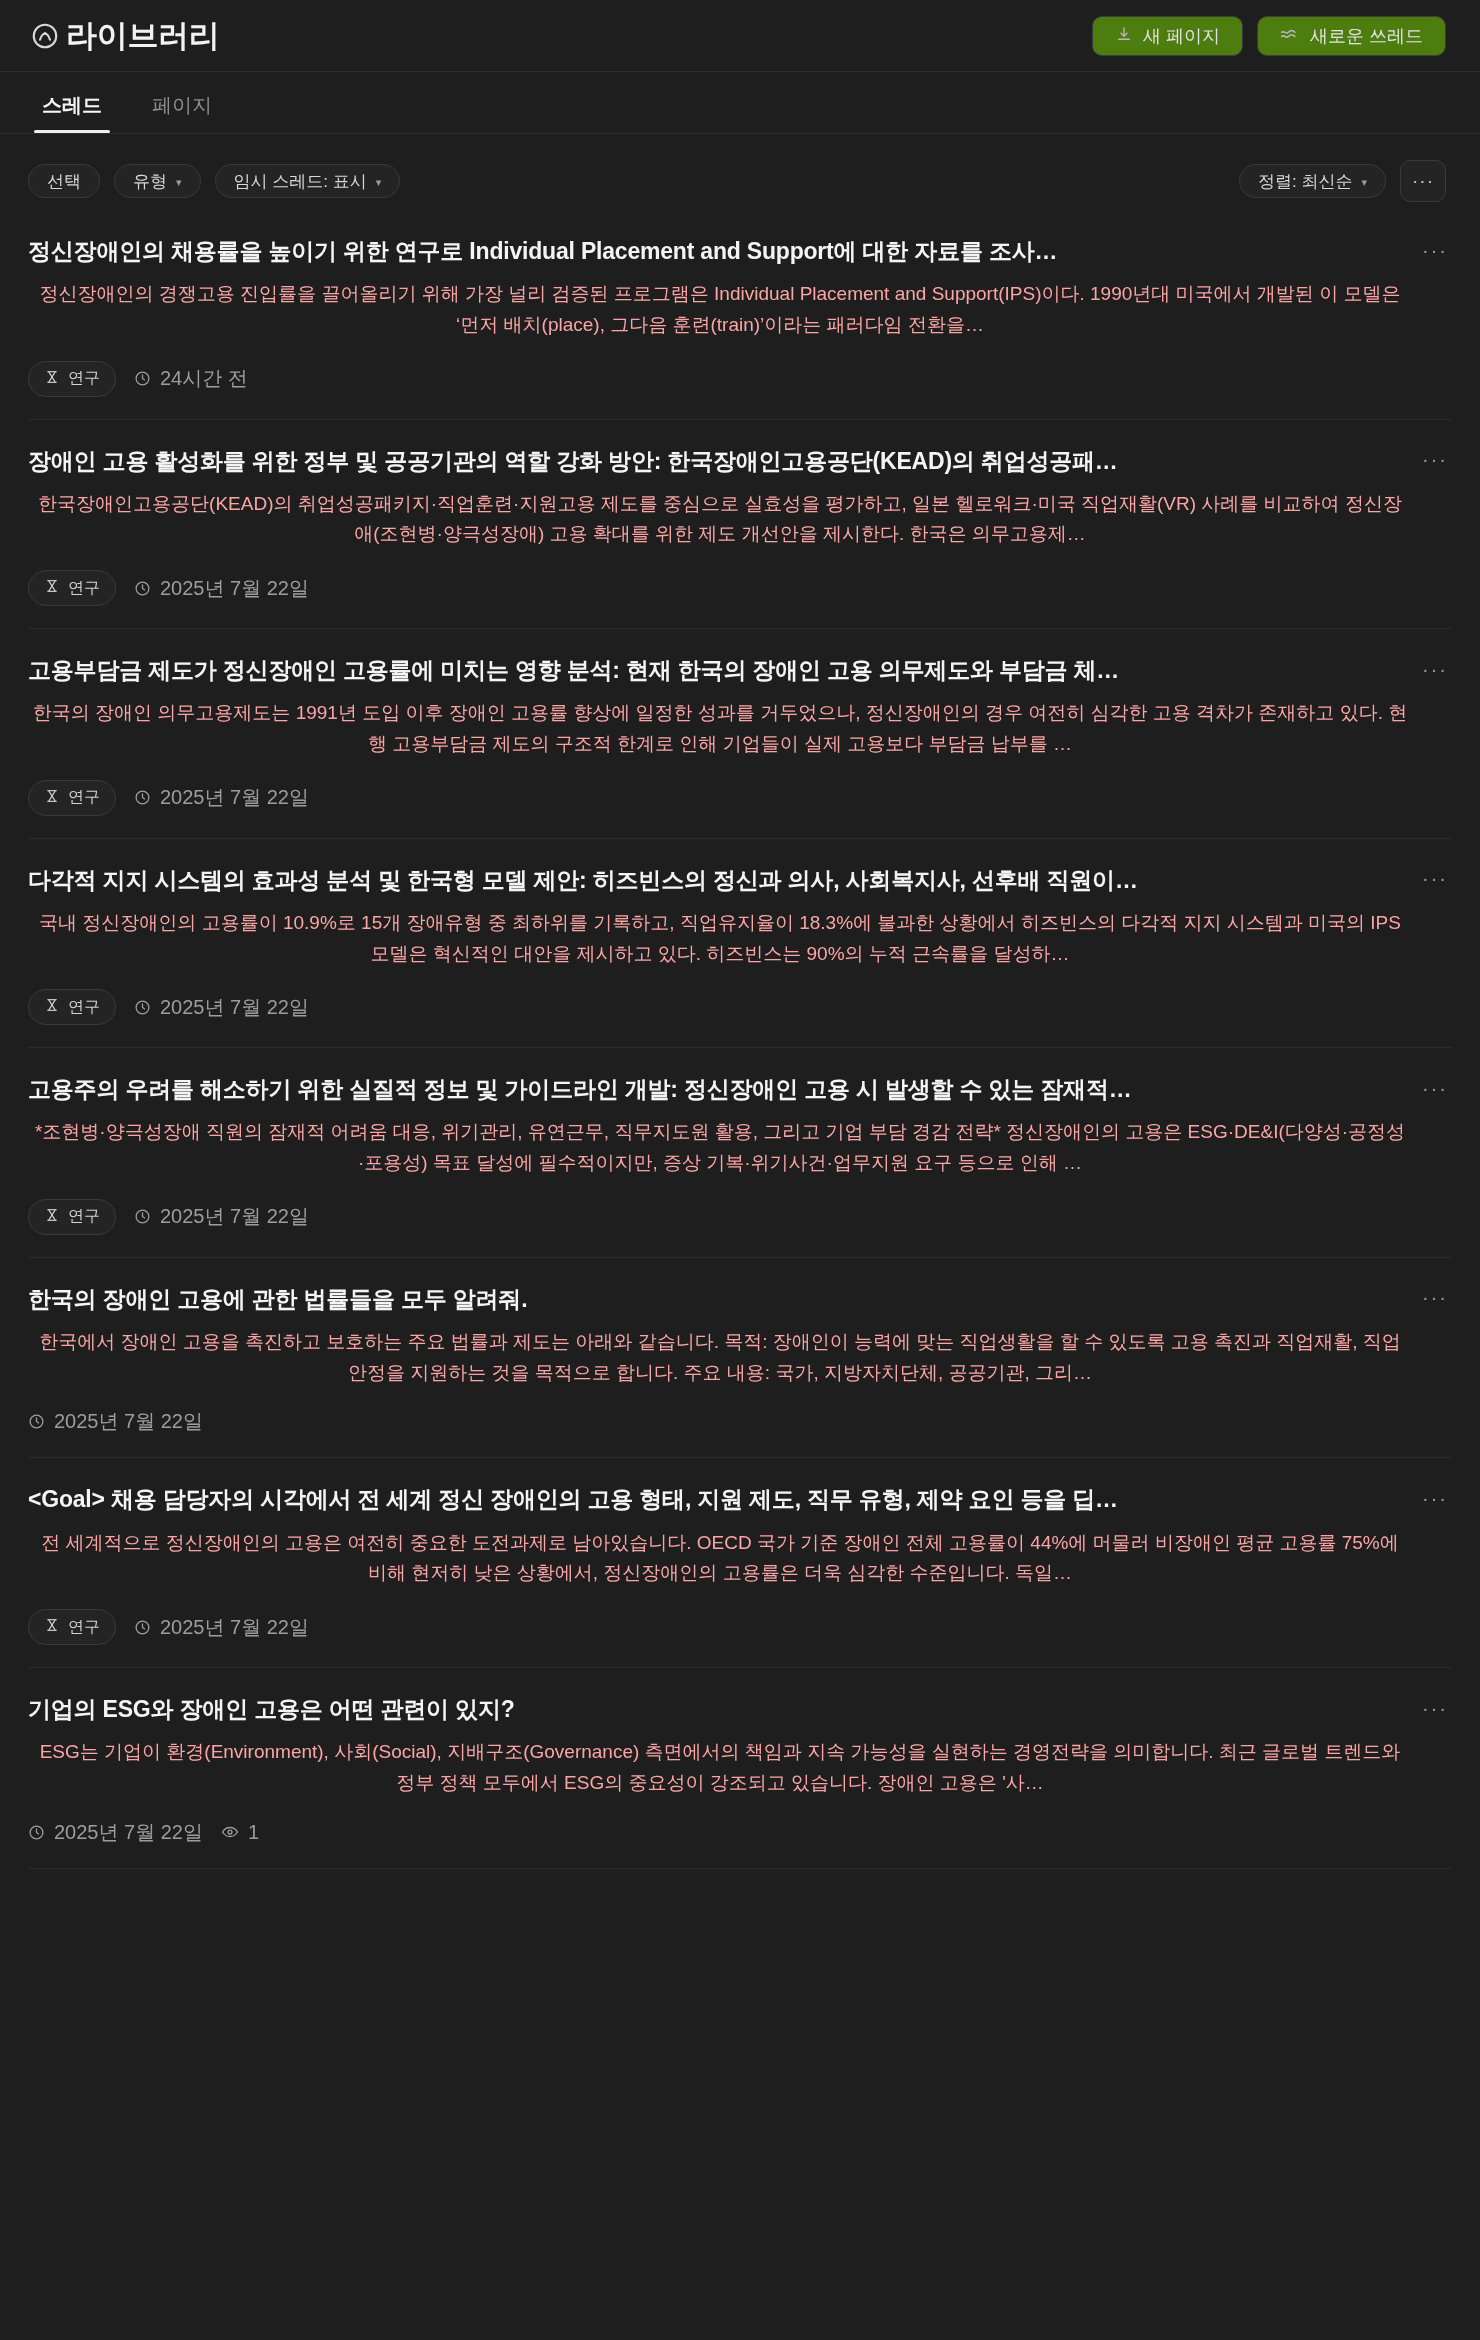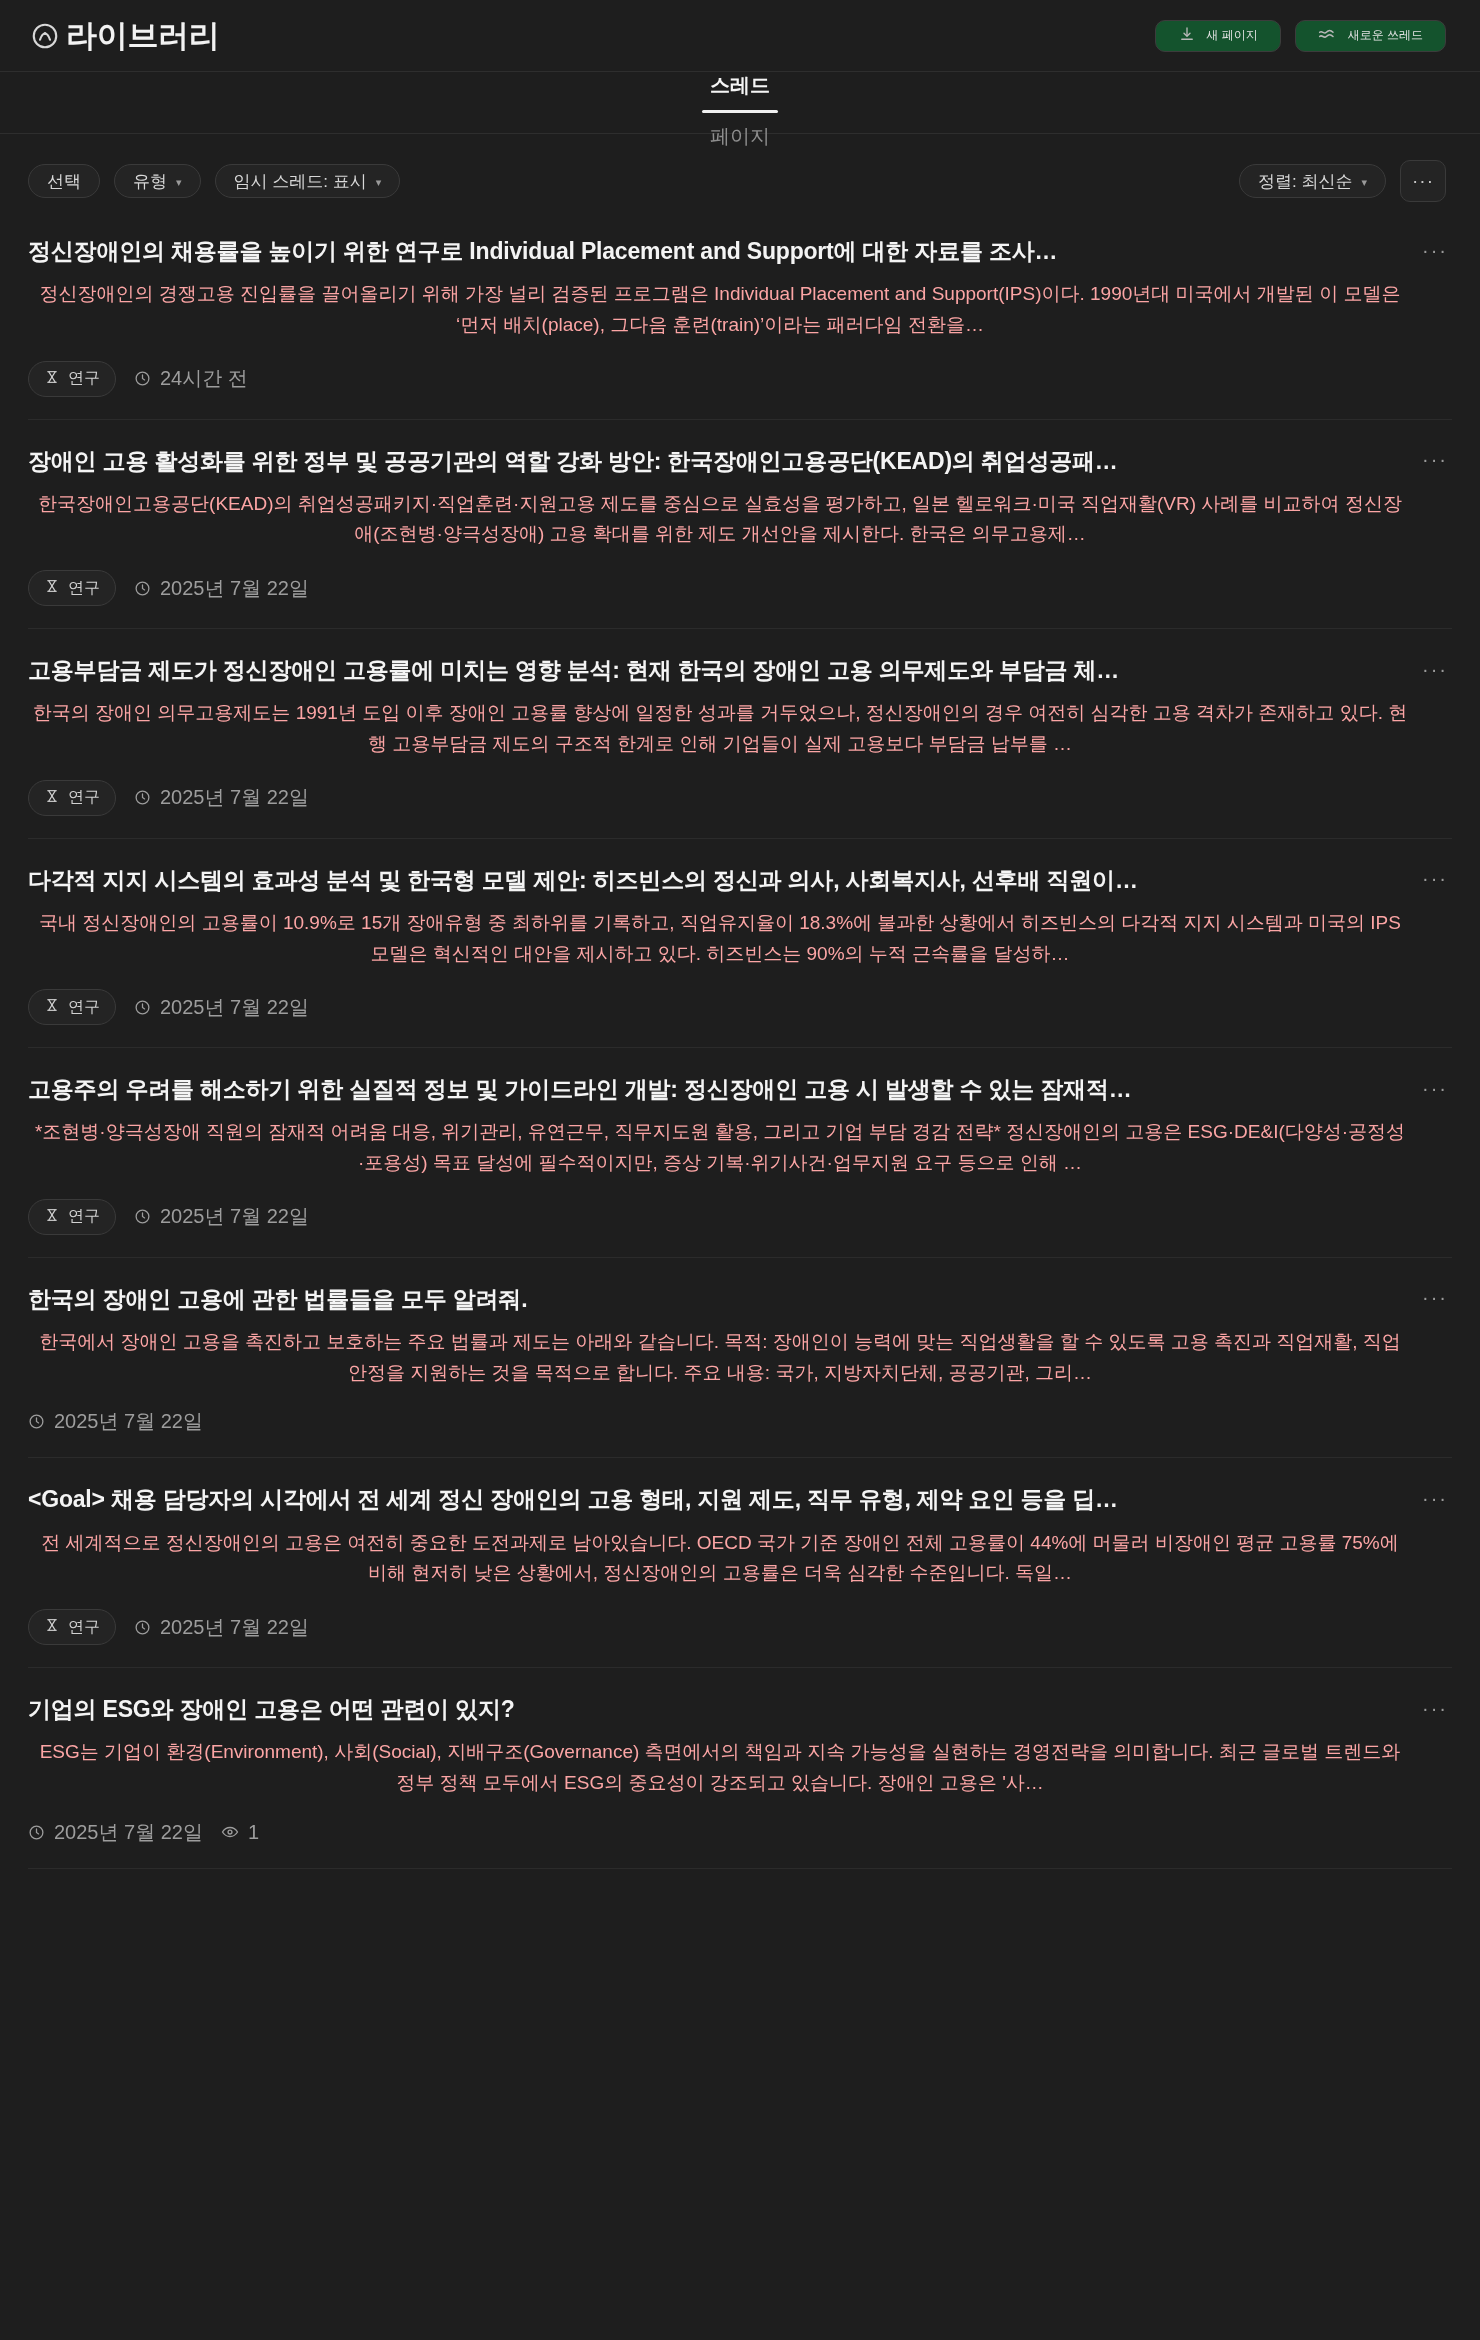--- a/index.html
+++ b/index.html
@@ -40,45 +40,44 @@
     letter-spacing: -0.3px;
     color: #f2f2f2;
   }
   .header-actions {
     margin-left: auto;
     display: flex;
     align-items: center;
     gap: 14px;
   }
   .hbtn {
-    height: 32px;
+    height: 40px;
     min-width: 60px;
     padding: 0 22px;
     border: 1px solid #3c3c3c;
     border-radius: 10px;
-    background: #14532d;
+    background: #4d7c0f;
     color: #e3e3e3;
-    font-size: 12px;
+    font-size: 18px;
     display: flex;
     align-items: center;
     gap: 10px;
     cursor: pointer;
     font-family: "Liberation Sans", sans-serif;
   }
   .hbtn .gi { color: #b9b9b9; font-size: 17px; line-height: 1; }
 
   
   .tabs {
     display: flex;
-    align-items: center;
-    gap: 10px;
+    align-items: flex-end;
+    gap: 22px;
     padding: 0 28px;
     border-bottom: 1px solid #2e2e2e;
     height: 62px;
-    flex-direction: column;
   }
   .tab {
     padding: 0 14px 14px 14px;
     font-size: 20px;
     color: #8e8e8e;
     cursor: pointer;
     position: relative;
     background: transparent;
     border: none;
     font-family: "Liberation Sans", sans-serif;

